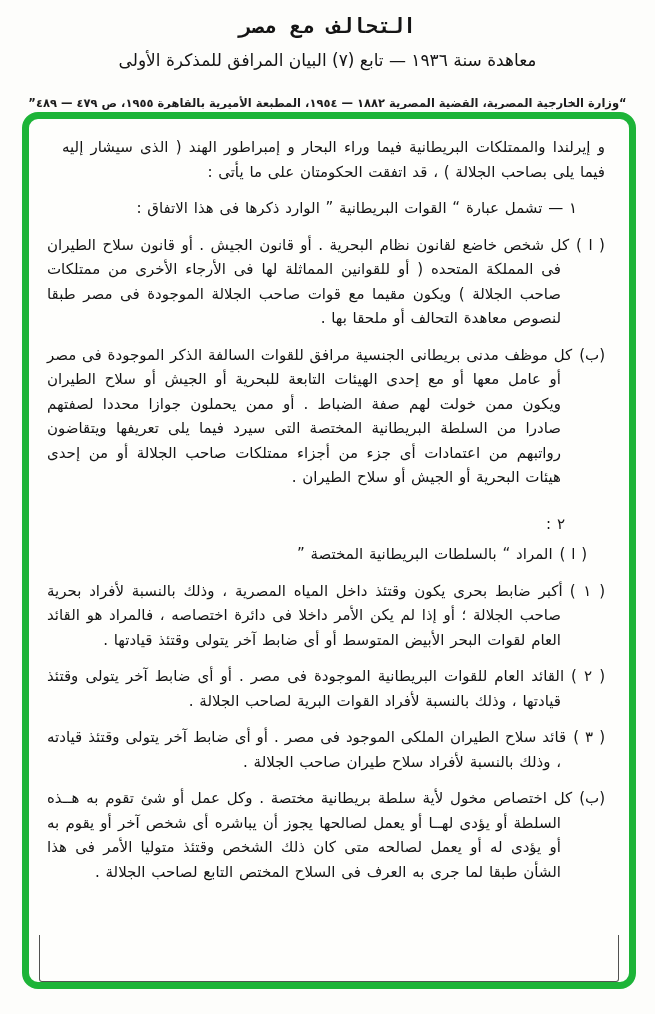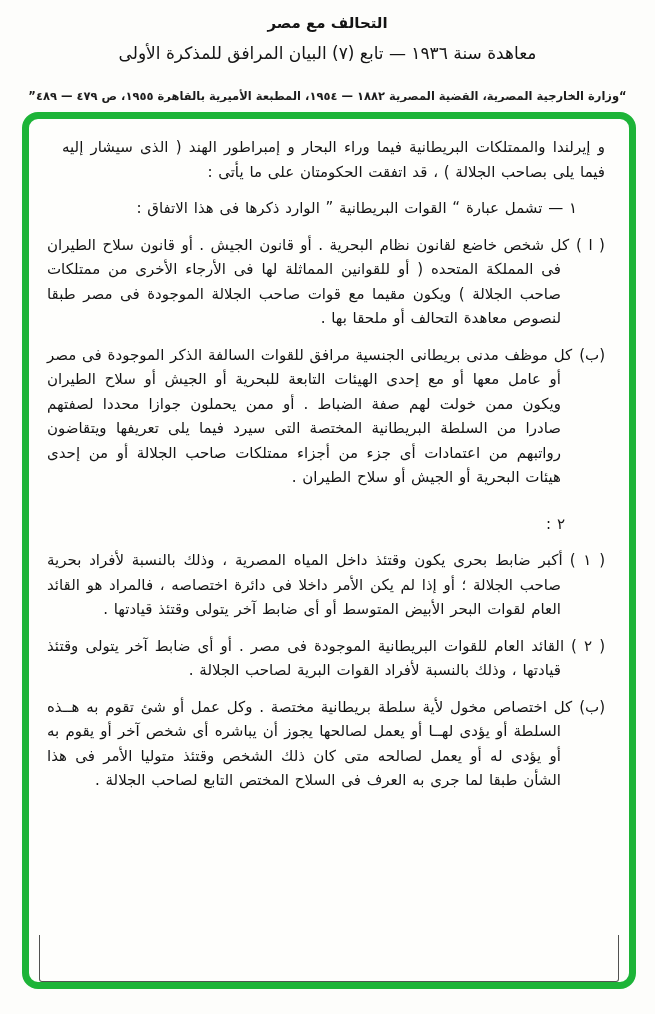--- a/index.html
+++ b/index.html
@@ -6,21 +6,21 @@
   body {
     width: 655px; height: 1014px; overflow: hidden; position: relative;
     font-family: "DejaVu Sans", sans-serif;
     color: #141414;
     direction: rtl;
   }
   .page { position: absolute; inset: 0; background: #fdfdfb; }
 
   
   .doc-header { position: absolute; top: 14px; left: 0; right: 0; text-align: center; }
-  .doc-title   { font-size: 15px; font-weight: bold; letter-spacing: 0.5px; }
+  .doc-title   { font-size: 21px; font-weight: bold; letter-spacing: 0.5px; font-family: Liberation Mono, monospace; }
   .doc-subtitle{ font-size: 17px; font-weight: normal; margin-top: 11px; }
   .doc-citation{ font-size: 11.5px; font-weight: bold; margin-top: 26px; color: #1c1c1c; }
 
   
   .doc-box {
     position: absolute; left: 22px; top: 112px;
     width: 614px; height: 877px;
     border: 7px solid var(--frame, #1db438);
     border-radius: 16px;
     box-sizing: border-box;
@@ -66,25 +66,27 @@
 
       <p class="para h-num">١ — تشمل عبارة “ القوات البريطانية ” الوارد ذكرها فى هذا الاتفاق :</p>
 
       <p class="para item"><span class="marker">( ا )</span><span>كل شخص خاضع لقانون نظام البحرية . أو قانون الجيش . أو قانون سلاح الطيران فى المملكة المتحده ( أو للقوانين المماثلة لها فى الأرجاء الأخرى من ممتلكات صاحب الجلالة ) ويكون مقيما مع قوات صاحب الجلالة الموجودة فى مصر طبقا لنصوص معاهدة التحالف أو ملحقا بها .</span></p>
 
       <p class="para item"><span class="marker">(ب)</span><span>كل موظف مدنى بريطانى الجنسية مرافق للقوات السالفة الذكر الموجودة فى مصر أو عامل معها أو مع إحدى الهيئات التابعة للبحرية أو الجيش أو سلاح الطيران ويكون ممن خولت لهم صفة الضباط . أو ممن يحملون جوازا محددا لصفتهم صادرا من السلطة البريطانية المختصة التى سيرد فيما يلى تعريفها ويتقاضون رواتبهم من اعتمادات أى جزء من أجزاء ممتلكات صاحب الجلالة أو من إحدى هيئات البحرية أو الجيش أو سلاح الطيران .</span></p>
 
 
       <p class="para sec-num">٢ :</p>
 
+      <p class="para sub-head"><span class="marker">( ا )</span><span>المراد “ بالسلطات البريطانية المختصة ”</span></p>
 
       <p class="para item"><span class="marker">( ١ )</span><span>أكبر ضابط بحرى يكون وقتئذ داخل المياه المصرية ، وذلك بالنسبة لأفراد بحرية صاحب الجلالة ؛ أو إذا لم يكن الأمر داخلا فى دائرة اختصاصه ، فالمراد هو القائد العام لقوات البحر الأبيض المتوسط أو أى ضابط آخر يتولى وقتئذ قيادتها .</span></p>
 
       <p class="para item"><span class="marker">( ٢ )</span><span>القائد العام للقوات البريطانية الموجودة فى مصر . أو أى ضابط آخر يتولى وقتئذ قيادتها ، وذلك بالنسبة لأفراد القوات البرية لصاحب الجلالة .</span></p>
 
+      <p class="para item"><span class="marker">( ٣ )</span><span>قائد سلاح الطيران الملكى الموجود فى مصر . أو أى ضابط آخر يتولى وقتئذ قيادته ، وذلك بالنسبة لأفراد سلاح طيران صاحب الجلالة .</span></p>
 
       <p class="para item"><span class="marker">(ب)</span><span>كل اختصاص مخول لأية سلطة بريطانية مختصة . وكل عمل أو شئ تقوم به هــذه السلطة أو يؤدى لهــا أو يعمل لصالحها يجوز أن يباشره أى شخص آخر أو يقوم به أو يؤدى له أو يعمل لصالحه متى كان ذلك الشخص وقتئذ متوليا الأمر فى هذا الشأن طبقا لما جرى به العرف فى السلاح المختص التابع لصاحب الجلالة .</span></p>
 
       <div class="scan-edge"></div>
     </div>
   </div>
 
 </div>
 
 </body></html>

